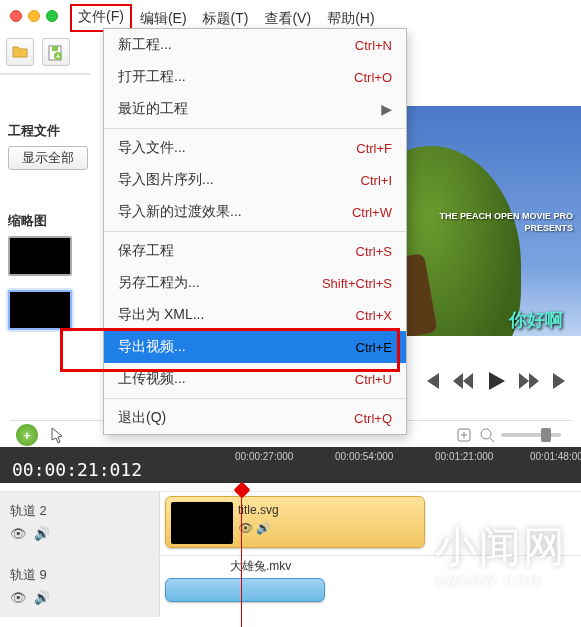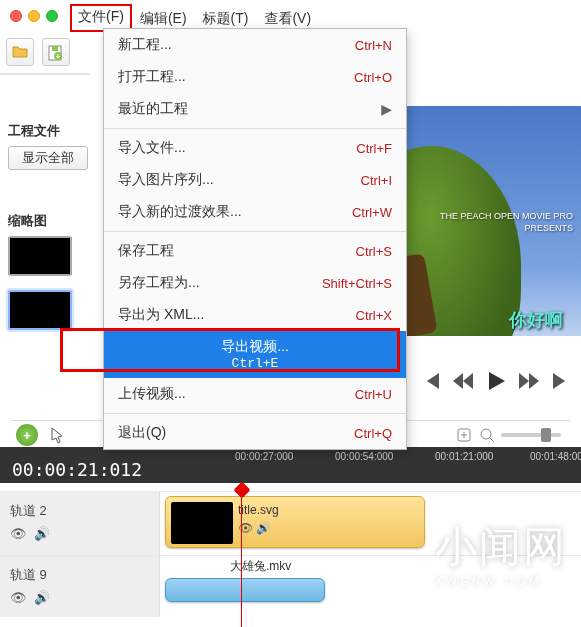--- a/index.html
+++ b/index.html
@@ -23,32 +23,32 @@
   .sidebar { position: absolute; left: 8px; top: 80px; width: 80px; font-size: 13px; color: #333; }
   .sidebar .label { font-weight: bold; margin-bottom: 6px; margin-top: 42px; }
   .sidebar .pill { border: 1px solid #bbb; border-radius: 3px; background: linear-gradient(#fdfdfd,#eee); padding: 2px 6px; margin-bottom: 8px; text-align: center; }
   .thumbs .thumb { width: 64px; height: 40px; background: #000; border: 2px solid #aaa; border-radius: 2px; margin-bottom: 14px; }
   .thumbs .thumb.selected { border: 2px solid #8ab4ff; box-shadow: 0 0 0 2px #8ab4ff55; }
   .thumbs .thumb .sub { position: relative; top: 30px; font-size: 5px; color: #fff; text-align: center; }
 
   .file-menu { position: absolute; top: 28px; left: 103px; width: 304px; background: #fafafa; border: 1px solid #bbb; box-shadow: 2px 4px 10px rgba(0,0,0,.2); z-index: 10; }
   .file-menu .row { display: flex; justify-content: space-between; align-items: center; padding: 7px 14px; font-size: 14px; color: #333; }
   .file-menu .row .sc { color: #b91c1c; font-size: 13px; }
-  .file-menu .row.selected { background: #1e7fe8; color: #fff; flex-direction: column; }
-  .file-menu .row.selected .sc { color: #fef9c3; font-family: Liberation Mono, monospace; }
+  .file-menu .row.selected { background: #1e7fe8; color: #fff; }
+  .file-menu .row.selected .sc { color: #000000; }
   .file-menu .sep { border-top: 1px solid #ddd; margin: 3px 0; }
   .file-menu .submenu-arrow { color: #666; }
 
   .red-box-export { position: absolute; top: 328px; left: 60px; width: 340px; height: 44px; border: 3px solid #e60000; z-index: 11; pointer-events: none; }
 
   .preview { position: absolute; top: 106px; right: 0; width: 200px; height: 230px; background: #000; overflow: hidden; }
   .sky { position: absolute; inset: 0; background: linear-gradient(#4a78c8 0%, #7aa3e0 70%, #bcd2f2 100%); }
   .tree { position: absolute; left: -40px; top: 40px; width: 180px; height: 240px; background: radial-gradient(ellipse at 50% 30%, #6a9a2e 0%, #3e641a 70%); border-radius: 50% 50% 40% 40%; }
   .branch { position: absolute; left: 10px; top: 150px; width: 40px; height: 80px; background: #5a3b18; border-radius: 8px; transform: rotate(-10deg); }
-  .movie-text { position: absolute; top: 105px; right: 8px; color: #fff; font-size: 9px; font-weight: normal; text-align: right; text-shadow: 1px 1px 2px rgba(0,0,0,.6); line-height: 1.3; }
+  .movie-text { position: absolute; top: 105px; right: 8px; color: #fff; font-size: 9px; font-weight: bold; text-align: right; text-shadow: 1px 1px 2px rgba(0,0,0,.6); line-height: 1.3; }
   .subtitle { position: absolute; bottom: 4px; right: 18px; color: #5eead4; font-size: 18px; font-weight: bold; text-shadow: 1px 1px 3px #000; }
 
   .transport { position: absolute; top: 370px; right: 10px; display: flex; gap: 12px; align-items: center; }
   .transport svg { cursor: pointer; }
 
   .tool-row2 { position: absolute; top: 420px; left: 10px; right: 10px; height: 30px; display: flex; align-items: center; border-top: 1px solid #ddd; border-bottom: 1px solid #ddd; padding: 0 6px; gap: 10px; }
   .add-btn { width: 22px; height: 22px; border-radius: 50%; background: radial-gradient(#8ed15a,#5aa028); display: flex; align-items: center; justify-content: center; color: #fff; font-weight: bold; }
   .zoom-bar { position: absolute; right: 10px; display: flex; align-items: center; gap: 6px; }
   .zoom-track { width: 60px; height: 4px; background: #ccc; border-radius: 2px; position: relative; }
   .zoom-thumb { position: absolute; width: 10px; height: 14px; background: #888; border-radius: 2px; top: -5px; left: 40px; }
@@ -87,20 +87,21 @@
   <div class="win-dot dot-red"></div>
   <div class="win-dot dot-yellow"></div>
   <div class="win-dot dot-green"></div>
 </div>
 
 <div class="menubar">
   <div class="menu-item file-highlight">文件(F)</div>
   <div class="menu-item">编辑(E)</div>
   <div class="menu-item">标题(T)</div>
   <div class="menu-item">查看(V)</div>
+  <div class="menu-item">帮助(H)</div>
 </div>
 
 <div class="toolbar-row">
   <div class="tb-btn">
     <svg width="18" height="18">
         <path d="M2 4h5l2 2h7v8H2z" fill="#f4c24a" stroke="#c89a32"></path>
       </svg>
   </div>
   <div class="tb-btn">
     <svg width="18" height="18">

